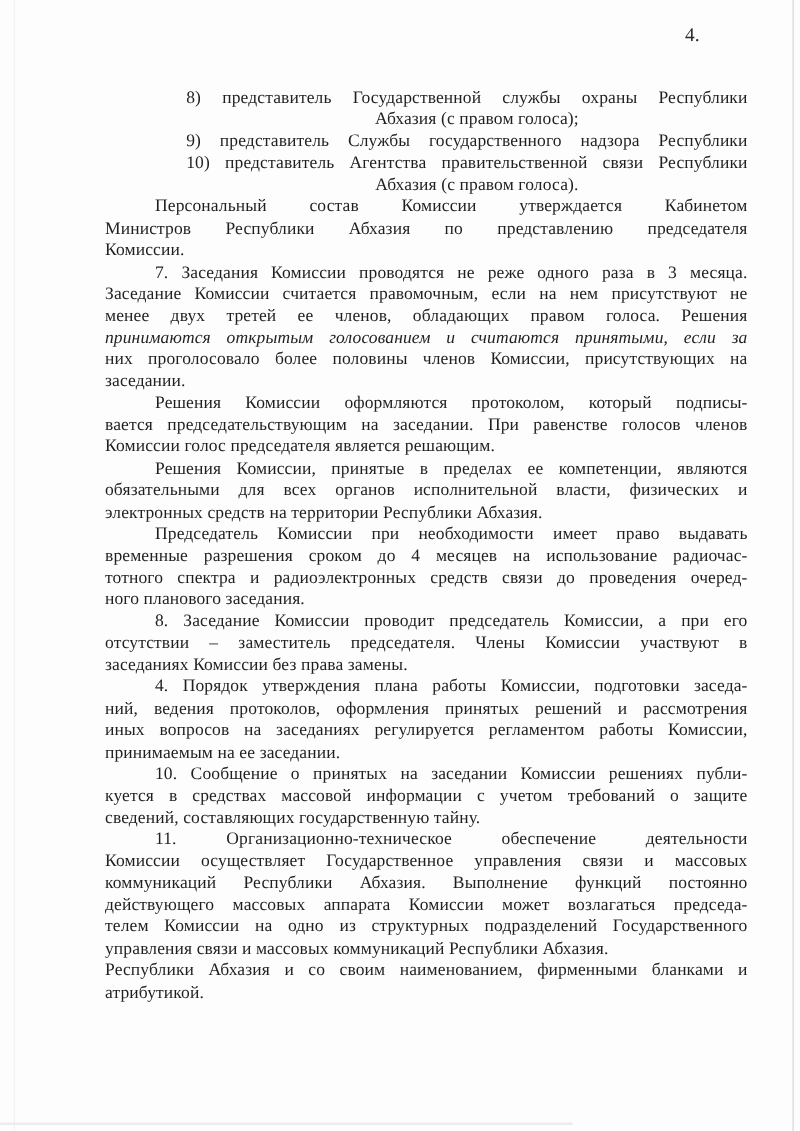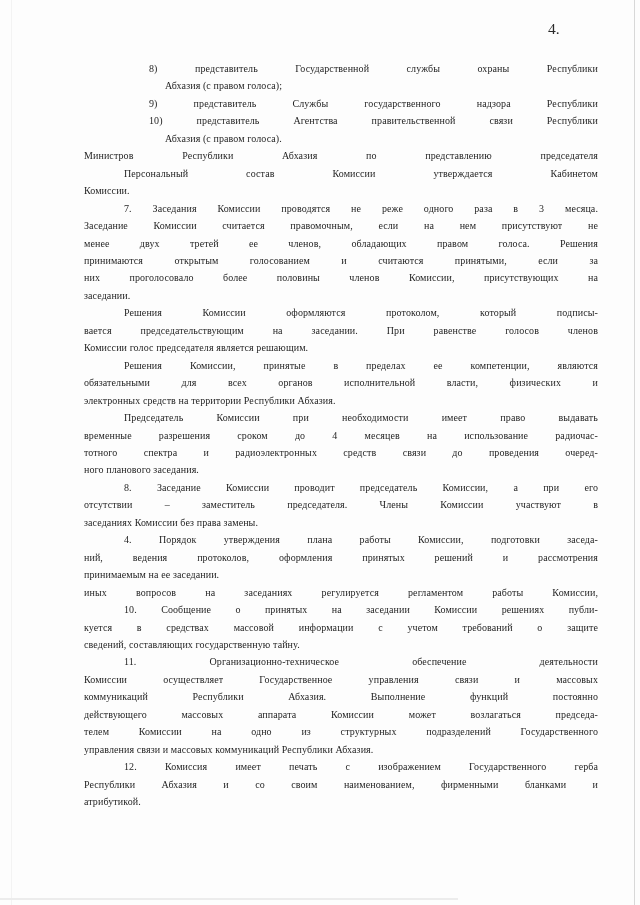--- a/index.html
+++ b/index.html
@@ -22,39 +22,39 @@
   }
   .page-number {
     position: absolute;
     top: 20px;
     left: 548px;
     font-size: 15.5px;
     color: #2a2a2a;
   }
   .doc-text {
     position: absolute;
-    top: 60px;
+    top: 70px;
     left: 84px;
     width: 514px;
-    font-size: 10px;
+    font-size: 14px;
     line-height: 17.45px;
     letter-spacing: 0.1px;
   }
   .line {
     white-space: normal;
     text-align: left;
   }
   .line.j {
     text-align: justify;
     text-align-last: justify;
   }
   .ind-para { text-indent: 40px; }
   .ind-item-first { margin-left: 51px; text-indent: 14px; }
-  .ind-item-cont { margin-left: 81px; }
-  .italic { }
+  .ind-item-cont { margin-left: 81px; text-align: center; }
+  .italic { font-style: italic; }
   .scan-edge-right {
     position: absolute;
     top: 0;
     left: 634px;
     width: 1px;
     height: 905px;
     background: #d8d8d8;
   }
   .scan-edge-left {
     position: absolute;
@@ -82,22 +82,22 @@
   <div class="scan-edge-bottom"></div>
 
   <div class="page-number">4.</div>
 
   <div class="doc-text">
       <div class="line j ind-item-first">8) представитель Государственной службы охраны Республики</div>
       <div class="line ind-item-cont">Абхазия (с правом голоса);</div>
       <div class="line j ind-item-first">9) представитель Службы государственного надзора Республики</div>
       <div class="line j ind-item-first">10) представитель Агентства правительственной связи Республики</div>
       <div class="line ind-item-cont">Абхазия (с правом голоса).</div>
+      <div class="line j ind-para">Персональный состав Комиссии утверждается Кабинетом</div>
       <div class="line j">Министров Республики Абхазия по представлению председателя</div>
-      <div class="line j ind-para">Персональный состав Комиссии утверждается Кабинетом</div>
       <div class="line">Комиссии.</div>
       <div class="line j ind-para">7. Заседания Комиссии проводятся не реже одного раза в 3 месяца.</div>
       <div class="line j">Заседание Комиссии считается правомочным, если на нем присутствуют не</div>
       <div class="line j">менее двух третей ее членов, обладающих правом голоса. Решения</div>
       <div class="line j italic">принимаются открытым голосованием и считаются принятыми, если за</div>
       <div class="line j">них проголосовало более половины членов Комиссии, присутствующих на</div>
       <div class="line">заседании.</div>
       <div class="line j ind-para">Решения Комиссии оформляются протоколом, который подписы-</div>
       <div class="line j">вается председательствующим на заседании. При равенстве голосов членов</div>
       <div class="line">Комиссии голос председателя является решающим.</div>
@@ -106,28 +106,27 @@
       <div class="line">электронных средств на территории Республики Абхазия.</div>
       <div class="line j ind-para">Председатель Комиссии при необходимости имеет право выдавать</div>
       <div class="line j">временные разрешения сроком до 4 месяцев на использование радиочас-</div>
       <div class="line j">тотного спектра и радиоэлектронных средств связи до проведения очеред-</div>
       <div class="line">ного планового заседания.</div>
       <div class="line j ind-para">8. Заседание Комиссии проводит председатель Комиссии, а при его</div>
       <div class="line j">отсутствии – заместитель председателя. Члены Комиссии участвуют в</div>
       <div class="line">заседаниях Комиссии без права замены.</div>
       <div class="line j ind-para">4. Порядок утверждения плана работы Комиссии, подготовки заседа-</div>
       <div class="line j">ний, ведения протоколов, оформления принятых решений и рассмотрения</div>
+      <div class="line j">иных вопросов на заседаниях регулируется регламентом работы Комиссии,</div>
       <div class="line">принимаемым на ее заседании.</div>
-      <div class="line j">иных вопросов на заседаниях регулируется регламентом работы Комиссии,</div>
       <div class="line j ind-para">10. Сообщение о принятых на заседании Комиссии решениях публи-</div>
       <div class="line j">куется в средствах массовой информации с учетом требований о защите</div>
       <div class="line">сведений, составляющих государственную тайну.</div>
       <div class="line j ind-para">11. Организационно-техническое обеспечение деятельности</div>
       <div class="line j">Комиссии осуществляет Государственное управления связи и массовых</div>
       <div class="line j">коммуникаций Республики Абхазия. Выполнение функций постоянно</div>
       <div class="line j">действующего массовых аппарата Комиссии может возлагаться председа-</div>
       <div class="line j">телем Комиссии на одно из структурных подразделений Государственного</div>
       <div class="line">управления связи и массовых коммуникаций Республики Абхазия.</div>
-      <div class="line j ind-para">12. Комиссия имеет печать с изображением Государственного герба</div>
       <div class="line j">Республики Абхазия и со своим наименованием, фирменными бланками и</div>
       <div class="line">атрибутикой.</div>
     </div>
 </div>
 
 </body></html>

